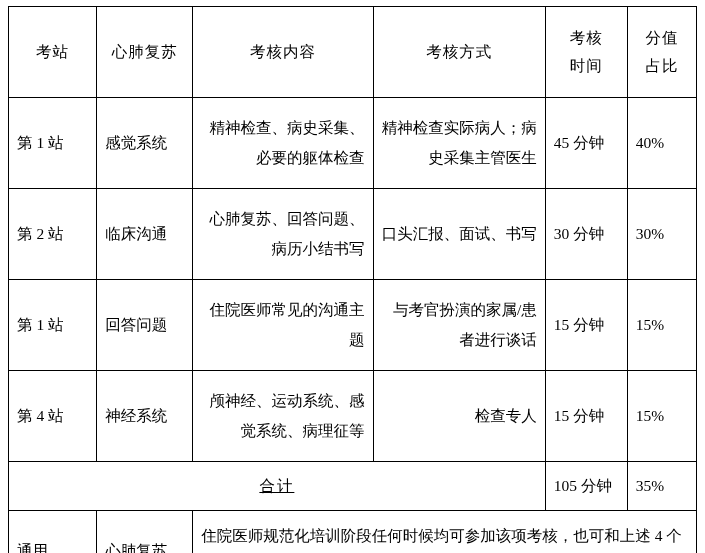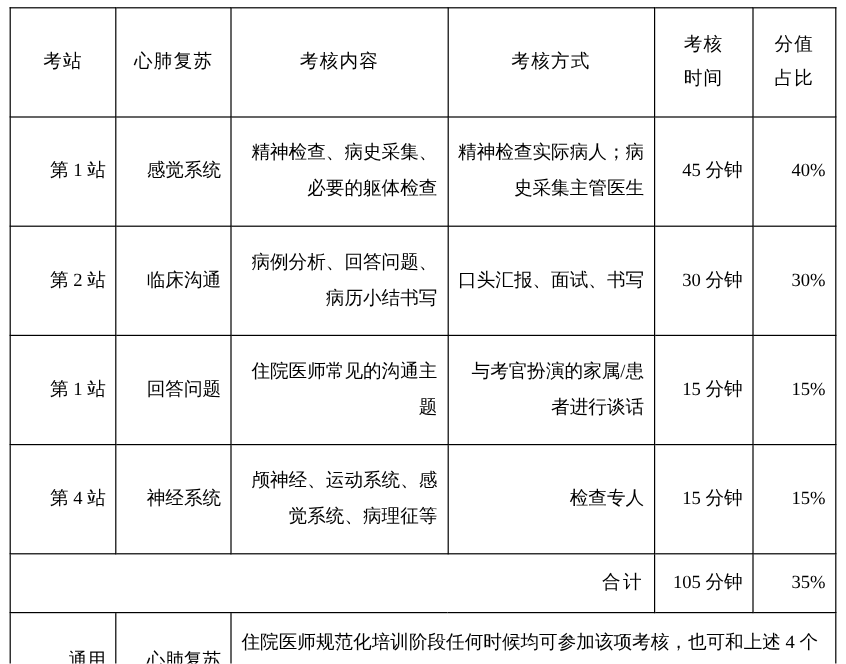--- a/index.html
+++ b/index.html
@@ -46,35 +46,36 @@
     text-align: center;
     font-weight: bold;
     font-size: 16px;
     letter-spacing: 1px;
     height: 78px;
   }
   thead td.two-line {
     line-height: 28px;
   }
   td.center {
-    text-align: right;
+    text-align: left;
   }
   td.left {
     text-align: right;
   }
   tbody td {
     height: 78px;
   }
   tr.row-total td {
     height: 36px;
     line-height: 24px;
   }
   tr.row-total td.total-label {
-    text-align: right;
+    text-align: center;
     letter-spacing: 2px;
+    text-decoration: underline;
   }
   tr.row-general td {
     height: 68px;
   }
   td.general-text {
     text-align: left;
     line-height: 32px;
   }
   .nowrap { white-space: nowrap; }
   .hdr-line { display: block; }
@@ -113,21 +114,21 @@
         <td class="center nowrap">第 1 站</td>
         <td class="center">感觉系统</td>
         <td class="left">精神检查、病史采集、必要的躯体检查</td>
         <td class="left">精神检查实际病人；病史采集主管医生</td>
         <td class="center nowrap">45 分钟</td>
         <td class="center">40%</td>
       </tr>
       <tr>
         <td class="center nowrap">第 2 站</td>
         <td class="center">临床沟通</td>
-        <td class="left">病例分析、回答问题、病历小结书写</td>
+        <td class="left">心肺复苏、回答问题、病历小结书写</td>
         <td class="left">口头汇报、面试、书写</td>
         <td class="center nowrap">30 分钟</td>
         <td class="center">30%</td>
       </tr>
       <tr>
         <td class="center nowrap">第 1 站</td>
         <td class="center">回答问题</td>
         <td class="left">住院医师常见的沟通主题</td>
         <td class="left">与考官扮演的家属/患者进行谈话</td>
         <td class="center nowrap">15 分钟</td>

